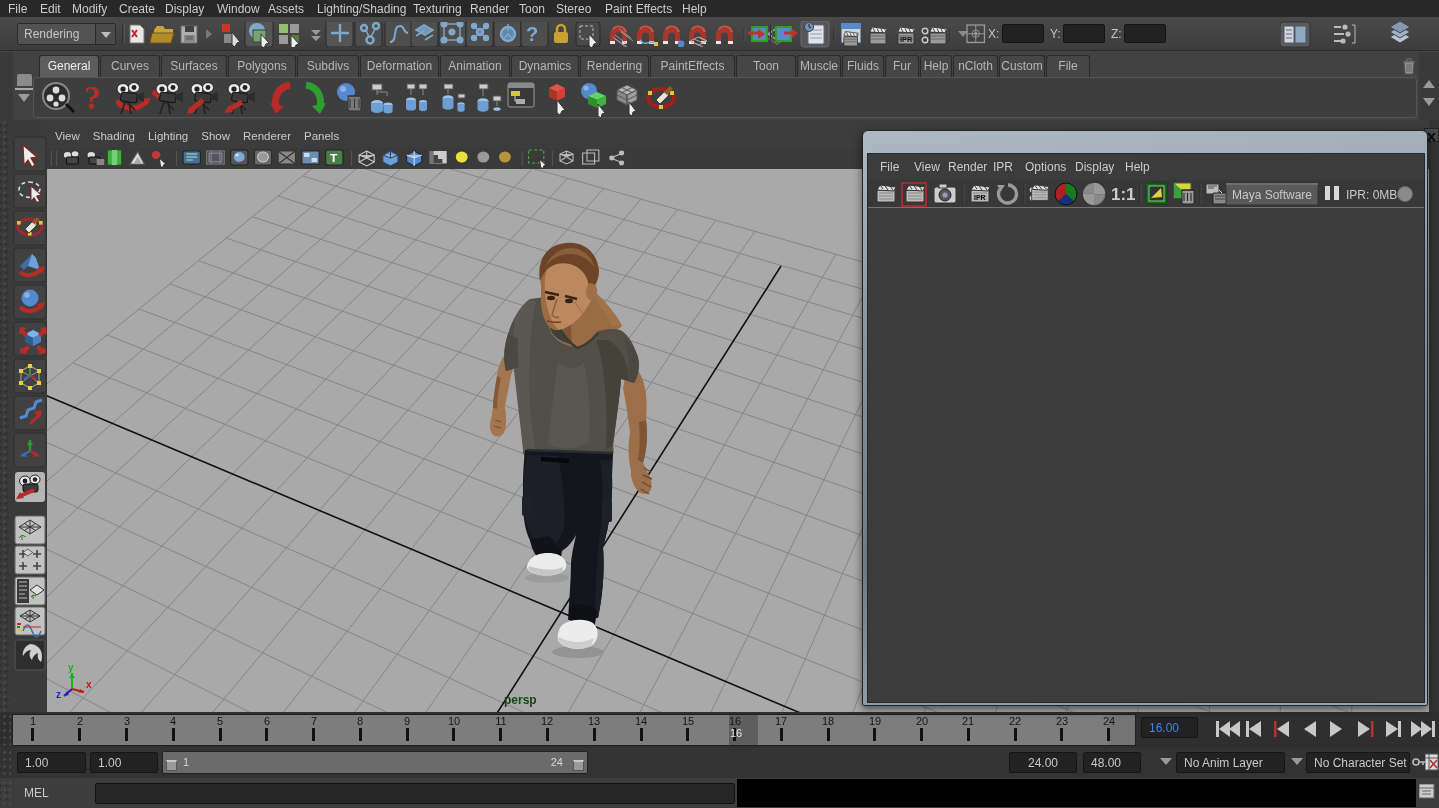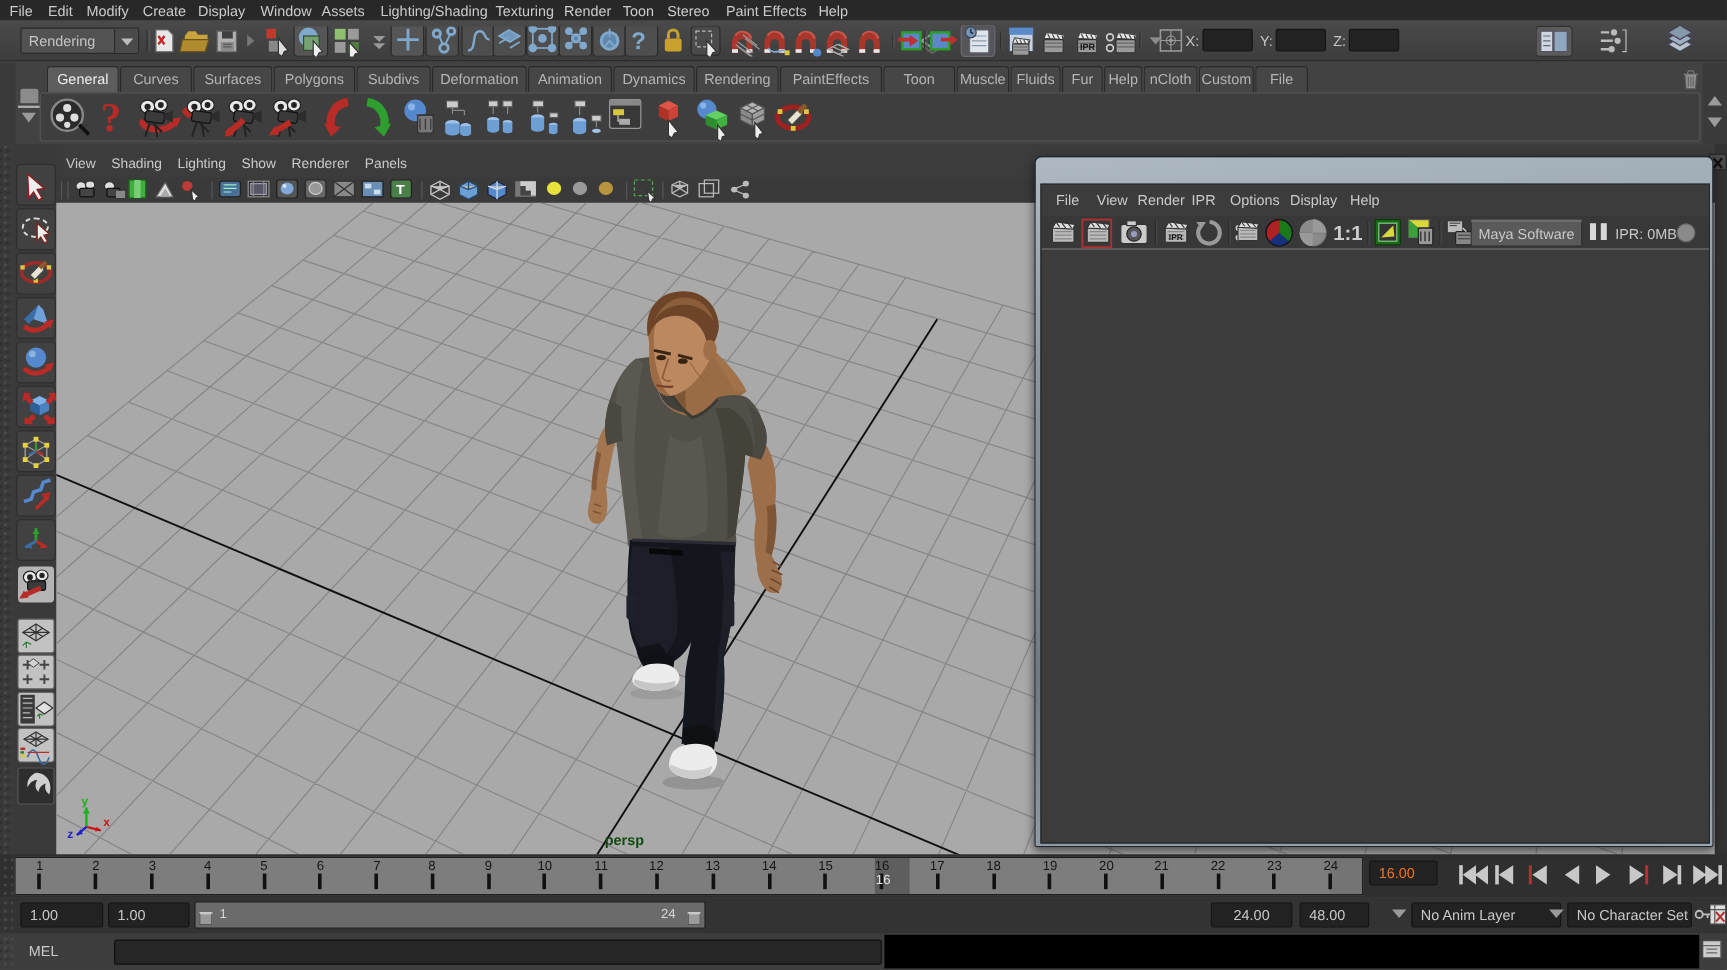--- a/index.html
+++ b/index.html
@@ -829,21 +829,21 @@
           <text x="955" y="10" font-size="11" fill="#161616" text-anchor="middle" font-family="Liberation Sans">21</text>
           <rect x="954" y="13" width="3" height="13" fill="#111"></rect>
           <text x="1002" y="10" font-size="11" fill="#161616" text-anchor="middle" font-family="Liberation Sans">22</text>
           <rect x="1001" y="13" width="3" height="13" fill="#111"></rect>
           <text x="1049" y="10" font-size="11" fill="#161616" text-anchor="middle" font-family="Liberation Sans">23</text>
           <rect x="1047" y="13" width="3" height="13" fill="#111"></rect>
           <text x="1096" y="10" font-size="11" fill="#161616" text-anchor="middle" font-family="Liberation Sans">24</text>
           <rect x="1094" y="13" width="3" height="13" fill="#111"></rect>
           <text x="723" y="22" font-size="11" fill="#e8e8e8" text-anchor="middle" font-family="Liberation Sans">16</text>
         </svg></div>
-<div class="field" style="left:1141px;top:5px;width:57px;height:21px;line-height:20px;padding-left:7px;color:#f97316">16.00</div>
+<div class="field" style="left:1141px;top:5px;width:57px;height:21px;line-height:20px;padding-left:7px;color:#3b82f6">16.00</div>
 <svg class="abs" style="left:1208px;top:4px" width="228" height="26" viewBox="0 0 228 26">
 <g fill="#c8c8c8">
 <rect x="8" y="5" width="3" height="16"></rect>
           <path d="M22 5L11 13l11 8zM32 5l-11 8 11 8z"></path>
 <rect x="38" y="5" width="3" height="16"></rect>
           <path d="M53 5L41 13l12 8z"></path>
 <rect x="66" y="5" width="2.5" height="16" fill="#b03232"></rect>
           <path d="M81 5L69 13l12 8z"></path>
 <path d="M108 5L96 13l12 8z"></path>
 <path d="M122 5l12 8-12 8z"></path>
@@ -863,21 +863,21 @@
 <div class="field" style="left:90px;top:4px;width:68px;height:21px;line-height:20px;padding-left:7px;color:#c9c9c9">1.00</div>
 <div class="abs" style="left:162px;top:3px;width:426px;height:23px;background:#6b6b6b;border:1px solid #222;border-radius:2px">
  <div class="abs" style="left:3px;top:8px;width:11px;height:11px;background:#9a9a9a;border:1px solid #555;border-top:2px solid #c9c9c9"></div>
  <div class="abs" style="right:3px;top:8px;width:11px;height:11px;background:#9a9a9a;border:1px solid #555;border-top:2px solid #c9c9c9"></div>
  <span class="abs" style="left:20px;top:4px;font-size:11px;color:#d6d6d6">1</span>
  <span class="abs" style="right:24px;top:4px;font-size:11px;color:#d6d6d6">24</span>
 </div>
 <div class="field" style="left:1009px;top:4px;width:68px;height:21px;line-height:20px;padding-left:18px;color:#c9c9c9">24.00</div>
 <div class="field" style="left:1083px;top:4px;width:58px;height:21px;line-height:20px;padding-left:7px;color:#c9c9c9">48.00</div>
 <div class="abs" style="left:1160px;top:10px;width:0;height:0;border:6px solid transparent;border-top:7px solid #9a9a9a"></div>
-<div class="field" style="left:1176px;top:4px;width:125px;height:21px;line-height:20px;padding-left:7px;color:#c9c9c9">No Anim Layer</div>
+<div class="field" style="left:1176px;top:4px;width:109px;height:21px;line-height:20px;padding-left:7px;color:#c9c9c9">No Anim Layer</div>
 <div class="abs" style="left:1291px;top:10px;width:0;height:0;border:6px solid transparent;border-top:7px solid #9a9a9a"></div>
 <div class="field" style="left:1306px;top:4px;width:104px;height:21px;line-height:20px;padding-left:7px;color:#c9c9c9">No Character Set</div>
 <svg class="abs" style="left:1412px;top:6px" width="27" height="18" viewBox="0 0 27 18">
         <circle cx="4" cy="8" r="3" fill="none" stroke="#bbb" stroke-width="1.6"></circle>
         <path d="M7 8h7M11 8v3M14 8v4" stroke="#bbb" stroke-width="1.6"></path>
       </svg>
 <svg class="abs" style="left:1425px;top:4px" width="14" height="22" viewBox="0 0 14 22">
         <rect x="0" y="2" width="13" height="16" fill="#ddd" stroke="#555"></rect>
         <path d="M0 6h13M4 2v16" stroke="#555"></path>
         <path d="M5 8l7 8M12 8l-7 8" stroke="#b03030" stroke-width="1.6"></path>

